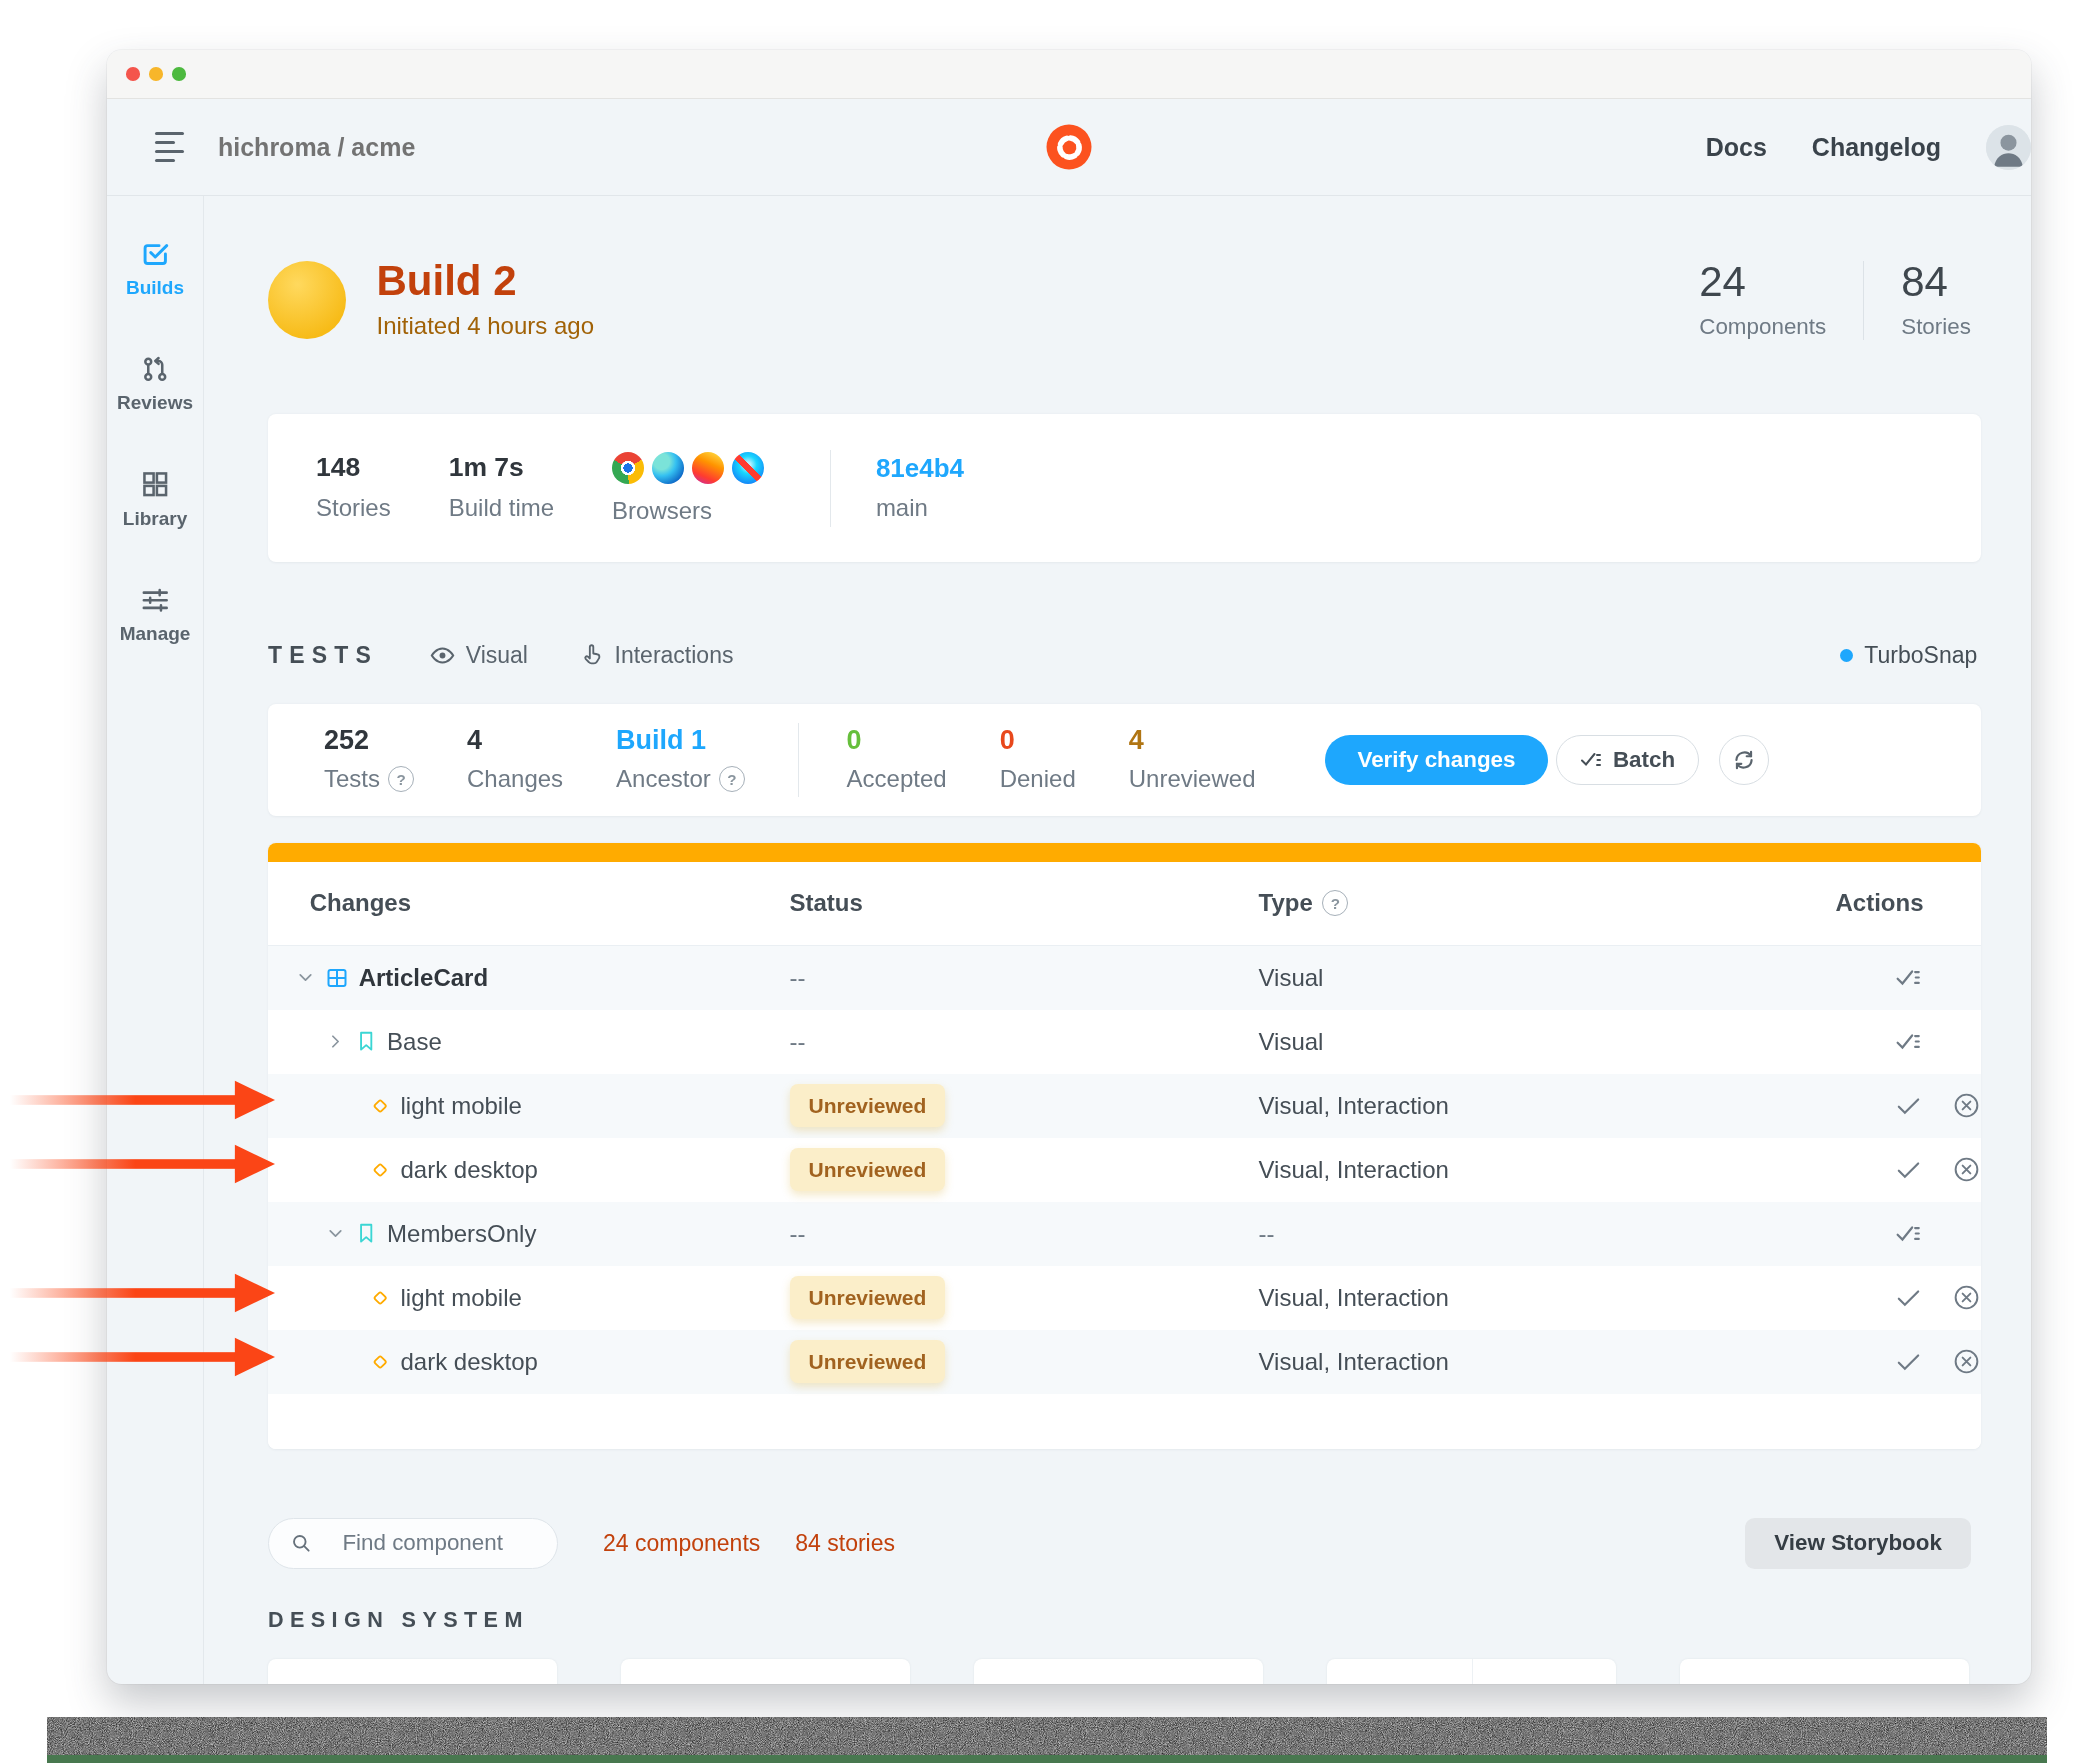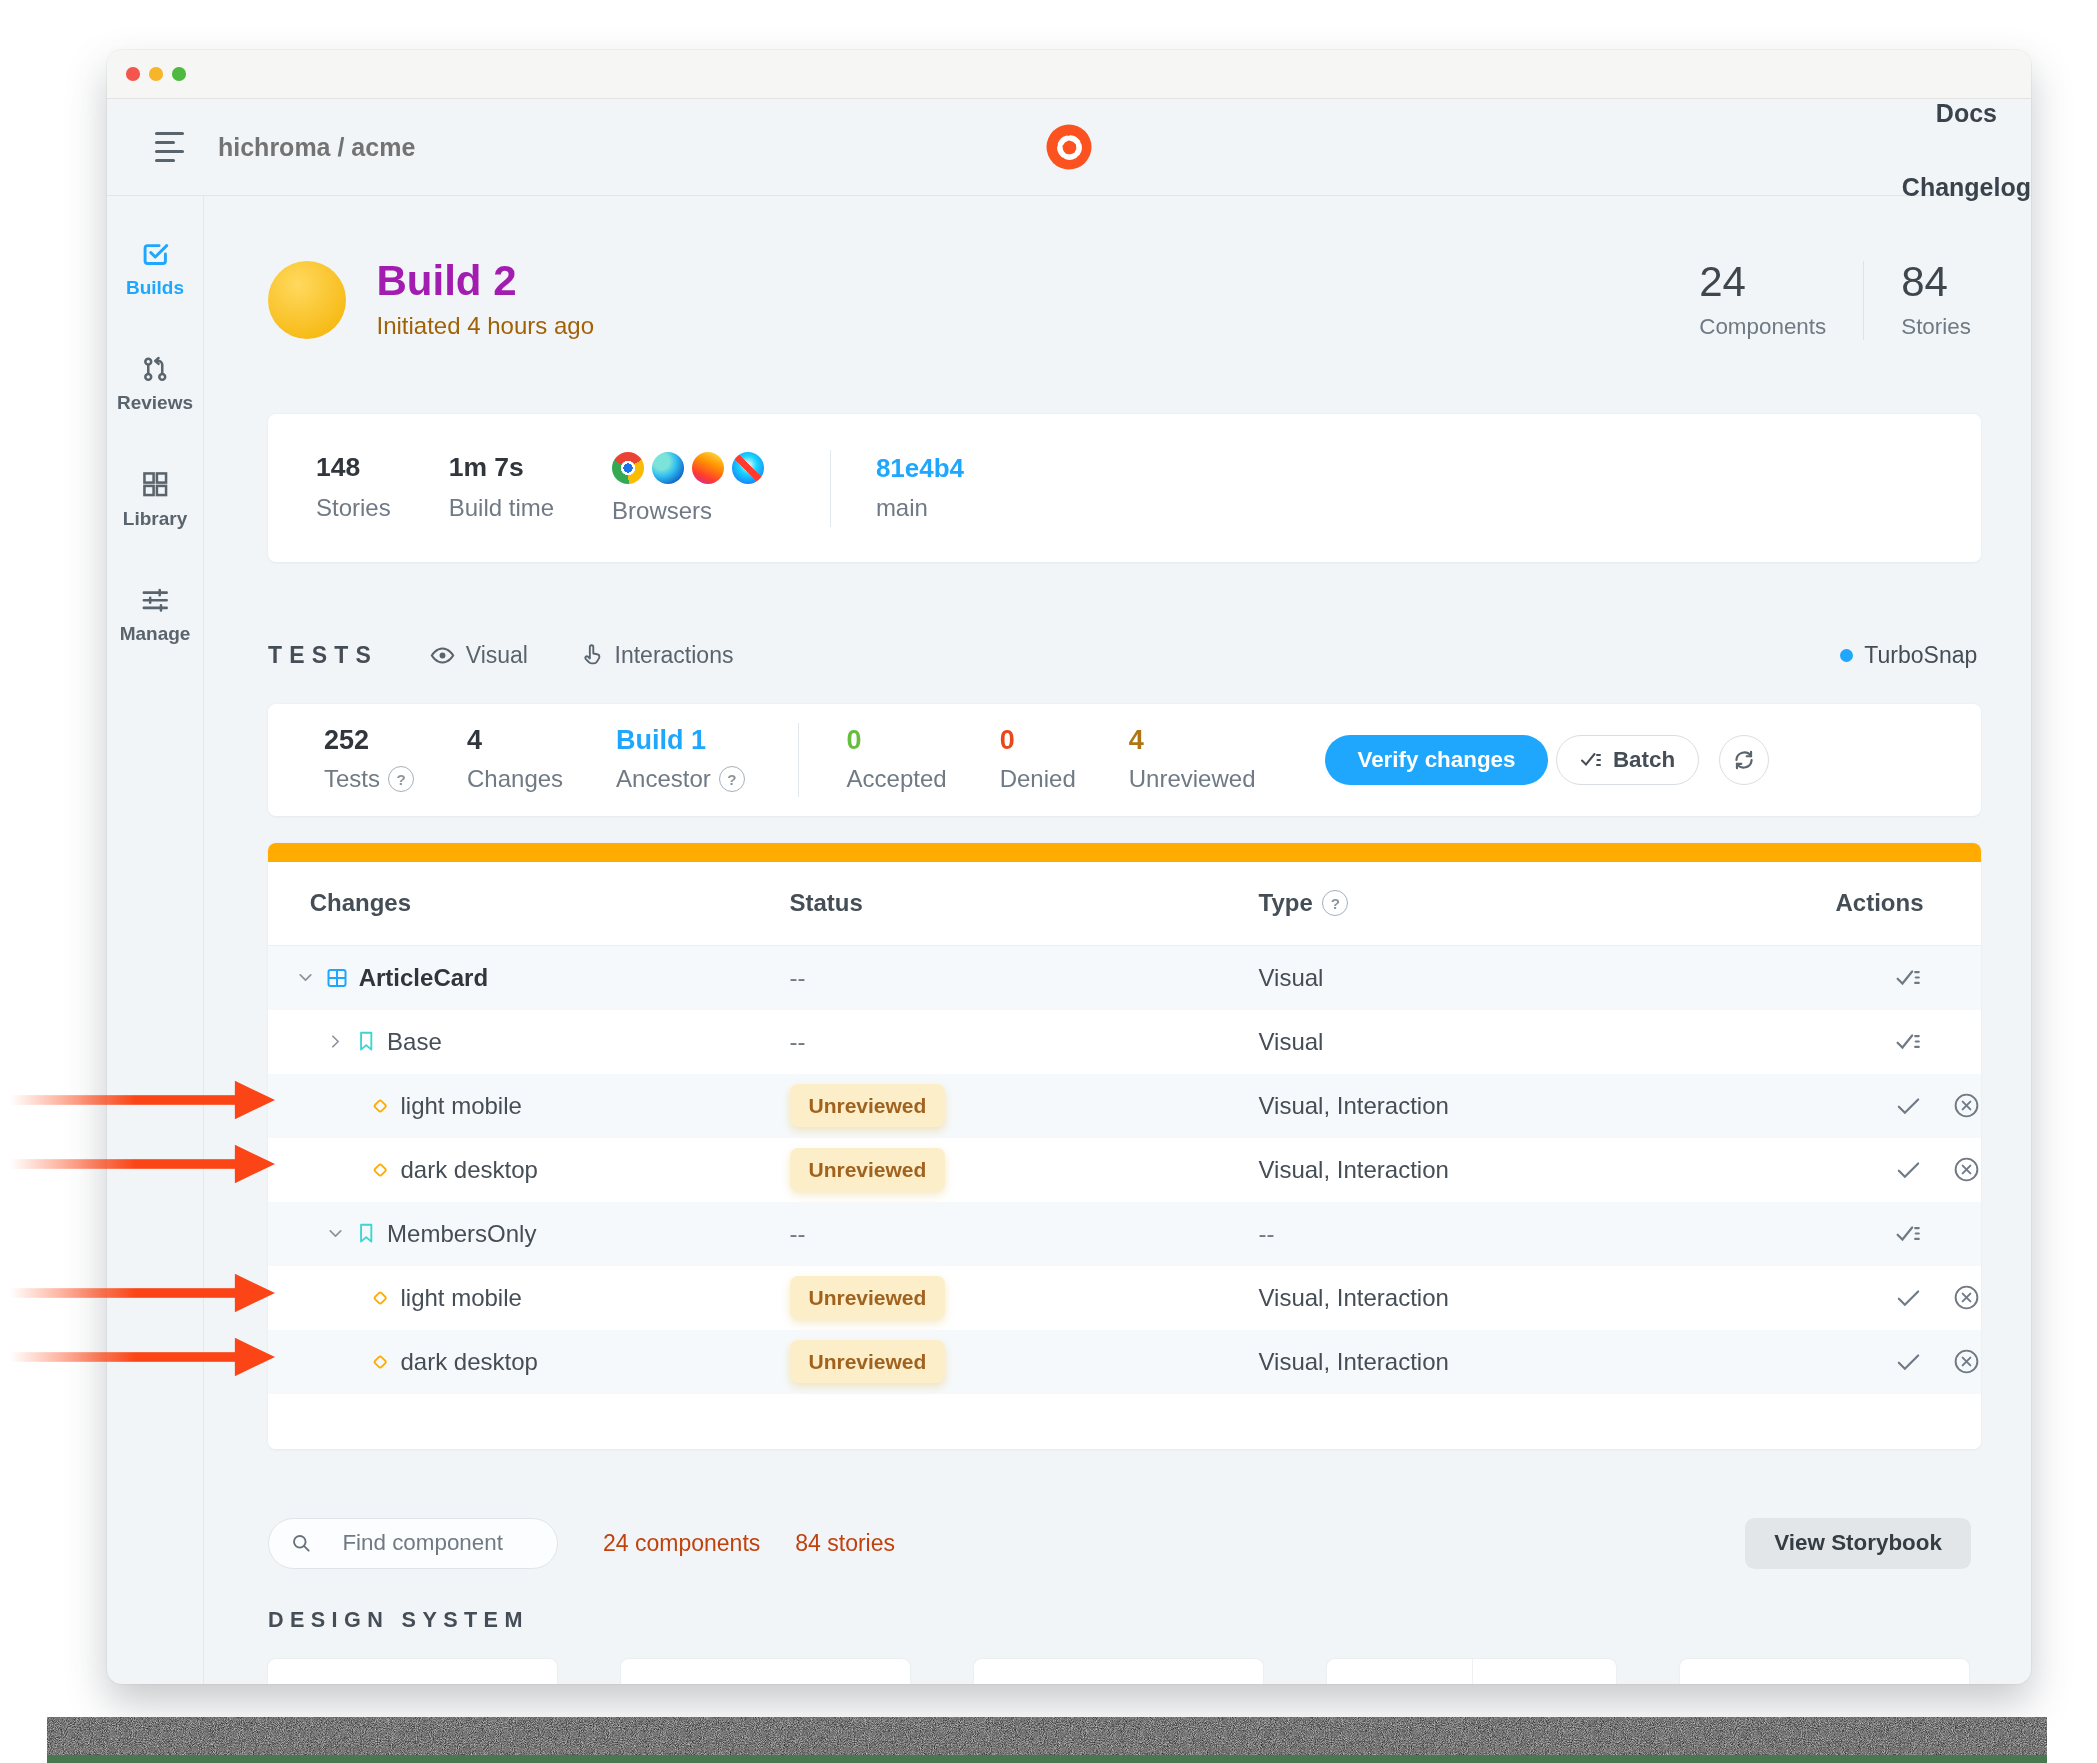--- a/index.html
+++ b/index.html
@@ -28,42 +28,42 @@
   .hamburger{margin-left:48px;display:flex;flex-direction:column;gap:5.6px;cursor:pointer;}
   .hamburger i{display:block;height:3.2px;border-radius:1.6px;background:#5A646D;}
   .hamburger i:nth-child(1){width:29px;} .hamburger i:nth-child(2){width:20px;}
   .hamburger i:nth-child(3){width:29px;} .hamburger i:nth-child(4){width:20px;}
   .workspace{margin-left:34px;font-size:25px;font-weight:700;color:#737373;}
   .logo{
     position:absolute;left:50%;top:50%;transform:translate(-50%,-50%);
     width:45px;height:45px;border-radius:50%;background:#FC521F;
     display:flex;align-items:center;justify-content:center;
   }
-  .appnav{position:absolute;right:0;top:0;height:100%;display:flex;align-items:center;gap:45px;flex-direction:column;}
+  .appnav{position:absolute;right:0;top:0;height:100%;display:flex;align-items:center;gap:45px;}
   .applink{font-size:25px;font-weight:700;color:#3A434B;cursor:pointer;}
   .avatar{width:45px;height:45px;border-radius:50%;background:#E3E7EB;overflow:hidden;}
   
   .bodyrow{display:flex;height:1490px;}
   .sidebar{
     width:96px;flex:0 0 96px;border-right:0.8px solid #E3E8EC;
     padding-top:42px;display:flex;flex-direction:column;align-items:center;gap:4px;
   }
   .navitem{display:flex;flex-direction:column;align-items:center;gap:8px;margin-bottom:51px;cursor:pointer;}
   .navitem .lbl{font-size:19px;font-weight:700;color:#5A646D;}
   .navitem.active .lbl{color:#1EA7FD;}
   .main{flex:1;padding:0 51px 0 64px;position:relative;}
   
   .build-header{margin-top:60px;height:87px;display:flex;align-items:center;position:relative;}
   .build-avatar{
     width:78px;height:78px;border-radius:50%;
     background:radial-gradient(circle at 38% 30%,#FFD95E,#F7BB17 75%);
     flex:0 0 78px;
   }
   .build-head-text{margin-left:30.5px;}
-  .build-title{font-size:42px;font-weight:800;color:#a21caf;line-height:1.05;}
+  .build-title{font-size:42px;font-weight:800;color:#c2410c;line-height:1.05;}
   .build-subtitle{font-size:24px;color:#a16207;margin-top:8px;}
   .build-counts{position:absolute;right:0;top:4.8px;display:flex;align-items:stretch;}
   .count-block{text-align:left;padding:0 37px;}
   .count-block:first-child{border-right:0.8px solid #DCE2E7;}
   .count-block:last-child{padding-right:9.6px;}
   .count-value{font-size:42px;font-weight:400;color:#3F474E;line-height:1;}
   .count-label{font-size:22.4px;color:#6F7A85;margin-top:11.2px;}
   
   .card{background:#fff;border-radius:8px;box-shadow:0 0.8px 2.4px rgba(40,50,60,.06);}
   .summary-card{margin-top:71px;height:148px;display:flex;align-items:center;padding:0 48px;box-sizing:border-box;}

